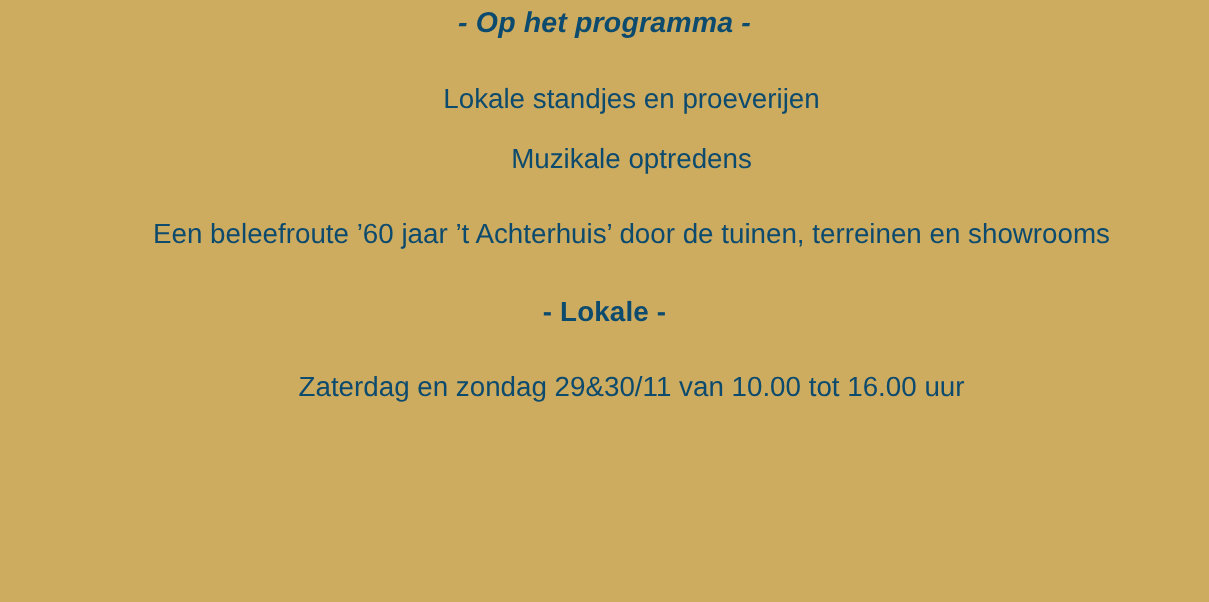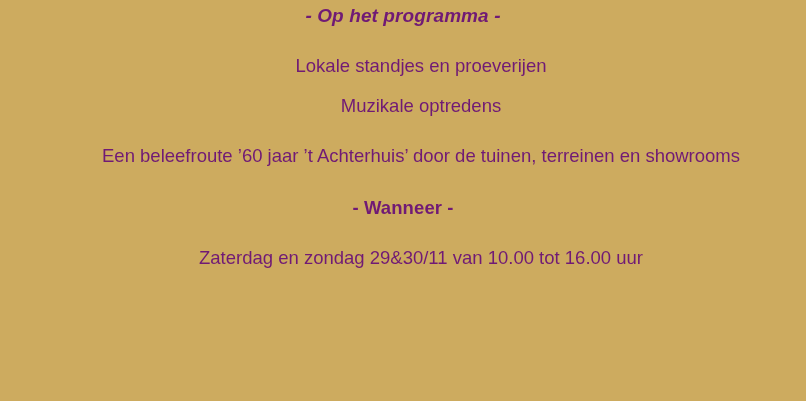--- a/index.html
+++ b/index.html
@@ -28,21 +28,21 @@
     align-items: stretch;
     justify-content: flex-start;
     padding: 0;
   }
 
   .line {
     width: 100%;
     text-align: center;
     font-size: 18.5px;
     line-height: 1;
-    color: #701a75;
+    color: #0c4a6e;
     white-space: nowrap;
     display: block;
   }
 
   
   .line.r1 { margin-top: 6px; }
   .line.r2 { margin-top: 32px; }
   .line.r3 { margin-top: 32px; }
   .line.r4 { margin-top: 21px; }
   .line.r5 { margin-top: 32px; }
@@ -81,18 +81,18 @@
 
   <div class="line r1 heading-italic">- Op het programma -</div>
 
   <div class="line r2 body-text">Lokale standjes en proeverijen</div>
 
 
   <div class="line r4 body-text">Muzikale optredens</div>
 
   <div class="line r5 body-text long-line">Een beleefroute ’60 jaar ’t Achterhuis’ door de tuinen, terreinen en showrooms</div>
 
-  <div class="line r6 heading-bold">- Wanneer -</div>
+  <div class="line r6 heading-bold">- Lokale -</div>
 
 
   <div class="line r8 body-text">Zaterdag en zondag 29&amp;30/11 van 10.00 tot 16.00 uur</div>
 
 </div>
 
 </body></html>

